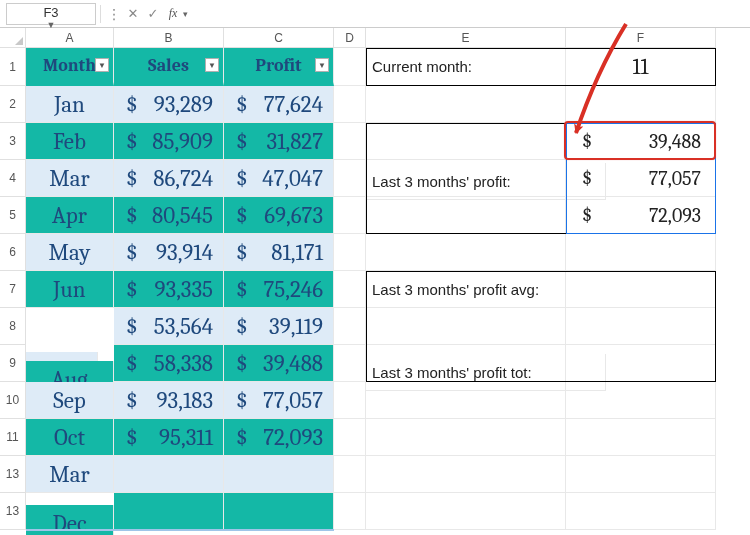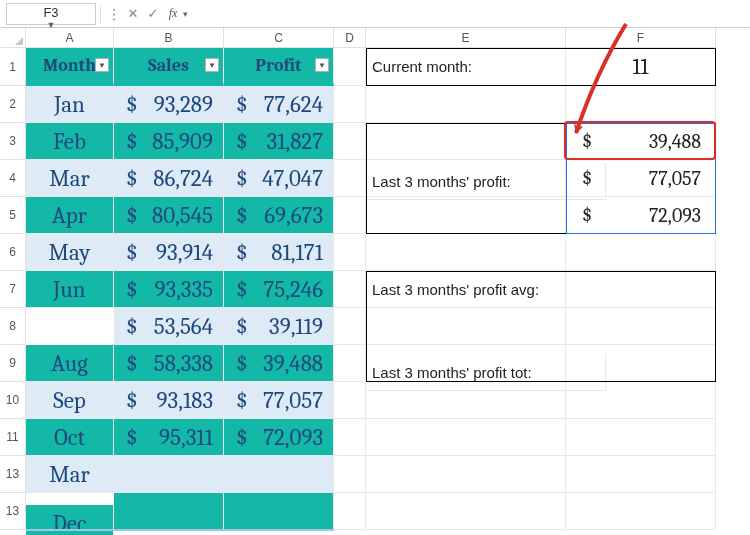--- a/index.html
+++ b/index.html
@@ -295,21 +295,21 @@
       </div>
       <div class="cell tbl-row even month-cell" style="left: 26px; width: 72px; top: 280px; height: 37px; margin-top: 44px;">Jul</div>
       <div class="cell tbl-row even money-cell" style="left: 114px; width: 110px; top: 280px; height: 37px;">
         <span>$</span>
         <span>53,564</span>
       </div>
       <div class="cell tbl-row even money-cell" style="left: 224px; width: 110px; top: 280px; height: 37px;">
         <span>$</span>
         <span>39,119</span>
       </div>
-      <div class="cell tbl-row odd month-cell" style="left: 26px; width: 88px; top: 317px; height: 37px;">Aug</div>
+      <div class="cell tbl-row odd month-cell" style="left: 26px; width: 88px; top: 333px; height: 37px;">Aug</div>
       <div class="cell tbl-row odd money-cell" style="left: 114px; width: 110px; top: 317px; height: 37px;">
         <span>$</span>
         <span>58,338</span>
       </div>
       <div class="cell tbl-row odd money-cell" style="left: 224px; width: 110px; top: 317px; height: 37px;">
         <span>$</span>
         <span>39,488</span>
       </div>
       <div class="cell tbl-row even month-cell" style="left: 26px; width: 88px; top: 354px; height: 37px;">Sep</div>
       <div class="cell tbl-row even money-cell" style="left: 114px; width: 110px; top: 354px; height: 37px;">

